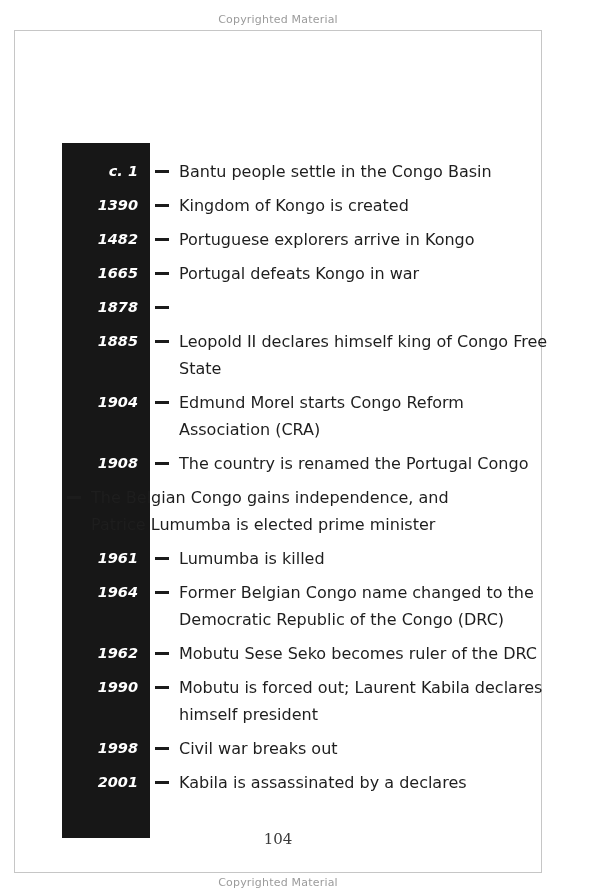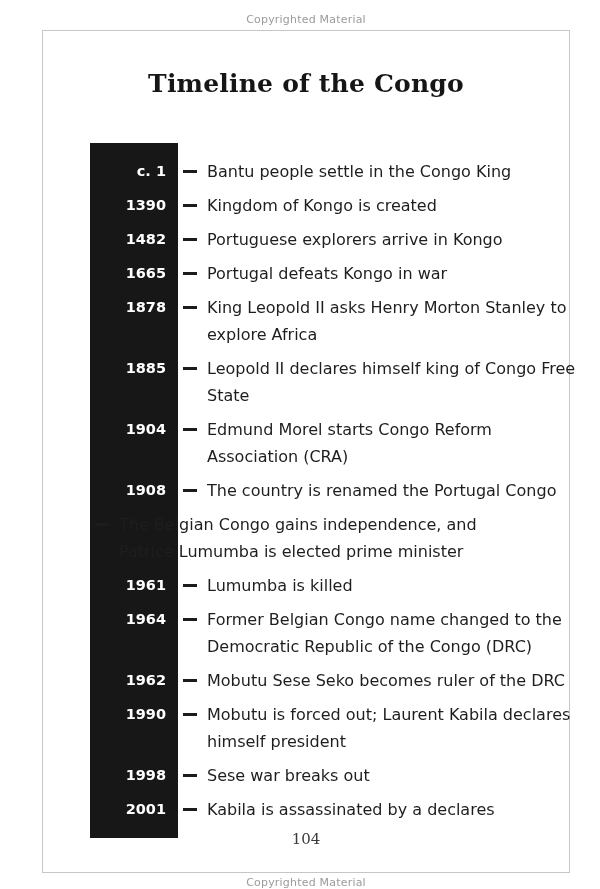--- a/index.html
+++ b/index.html
@@ -2,21 +2,20 @@
 <html><head>
 <meta charset="utf-8">
 <style>
   html,body{margin:0;padding:0;background:#fff;}
   .page{
     position:relative;
     width:556px;height:889px;
     background:#ffffff;
     font-family:"DejaVu Sans", sans-serif;
     overflow:hidden;
-    margin-left:28px;
   }
   .copyright{
     position:absolute;left:0;right:0;
     text-align:center;
     color:#9b9b9b;
     font-size:11px;
     letter-spacing:0.2px;
   }
   .copyright.top{top:13px;}
   .copyright.bottom{top:876px;}
@@ -57,20 +56,21 @@
   .year{
     flex:0 0 88px;
     width:88px;
     box-sizing:border-box;
     text-align:right;
     padding-right:12px;
     color:#ffffff;
     font-weight:bold;
     font-size:14.5px;
     line-height:27px;
+    font-style:italic;
   }
   .tick{
     flex:0 0 14px;
     width:14px;height:2.5px;
     background:#1c1c1c;
     margin:12px 10px 0 5px;
   }
   .event{
     font-size:16px;
     line-height:27px;
@@ -88,32 +88,31 @@
   }
 </style>
 </head>
 <body>
 
 <div class="page">
 
   <div class="copyright top">Copyrighted Material</div>
 
   <div class="page-border">
-    <h1 class="title">Timeline of the Congo</h1>
 
     <div class="pagenum">104</div>
   </div>
 
   <div class="timeline">
     <div class="bar"></div>
     <div class="entries" id="entries">
   <div class="entry">
     <div class="year">c. 1</div>
     <div class="tick"></div>
-    <div class="event">Bantu people settle in the Congo King</div>
+    <div class="event">Bantu people settle in the Congo Basin</div>
   </div>
 
   <div class="entry">
     <div class="year">1390</div>
     <div class="tick"></div>
     <div class="event">Kingdom of Kongo is created</div>
   </div>
 
   <div class="entry">
     <div class="year">1482</div>
@@ -123,22 +122,20 @@
 
   <div class="entry">
     <div class="year">1665</div>
     <div class="tick"></div>
     <div class="event">Portugal defeats Kongo in war</div>
   </div>
 
   <div class="entry">
     <div class="year">1878</div>
     <div class="tick"></div>
-    <div class="event">King Leopold II asks Henry Morton Stanley to
-explore Africa</div>
   </div>
 
   <div class="entry">
     <div class="year">1885</div>
     <div class="tick"></div>
     <div class="event">Leopold II declares himself king of Congo Free State</div>
   </div>
 
   <div class="entry">
     <div class="year">1904</div>
@@ -181,21 +178,21 @@
   <div class="entry">
     <div class="year">1990</div>
     <div class="tick"></div>
     <div class="event">Mobutu is forced out; Laurent Kabila declares
 himself president</div>
   </div>
 
   <div class="entry">
     <div class="year">1998</div>
     <div class="tick"></div>
-    <div class="event">Sese war breaks out</div>
+    <div class="event">Civil war breaks out</div>
   </div>
 
   <div class="entry">
     <div class="year">2001</div>
     <div class="tick"></div>
     <div class="event">Kabila is assassinated by a declares</div>
   </div>
 </div>
   </div>
 

